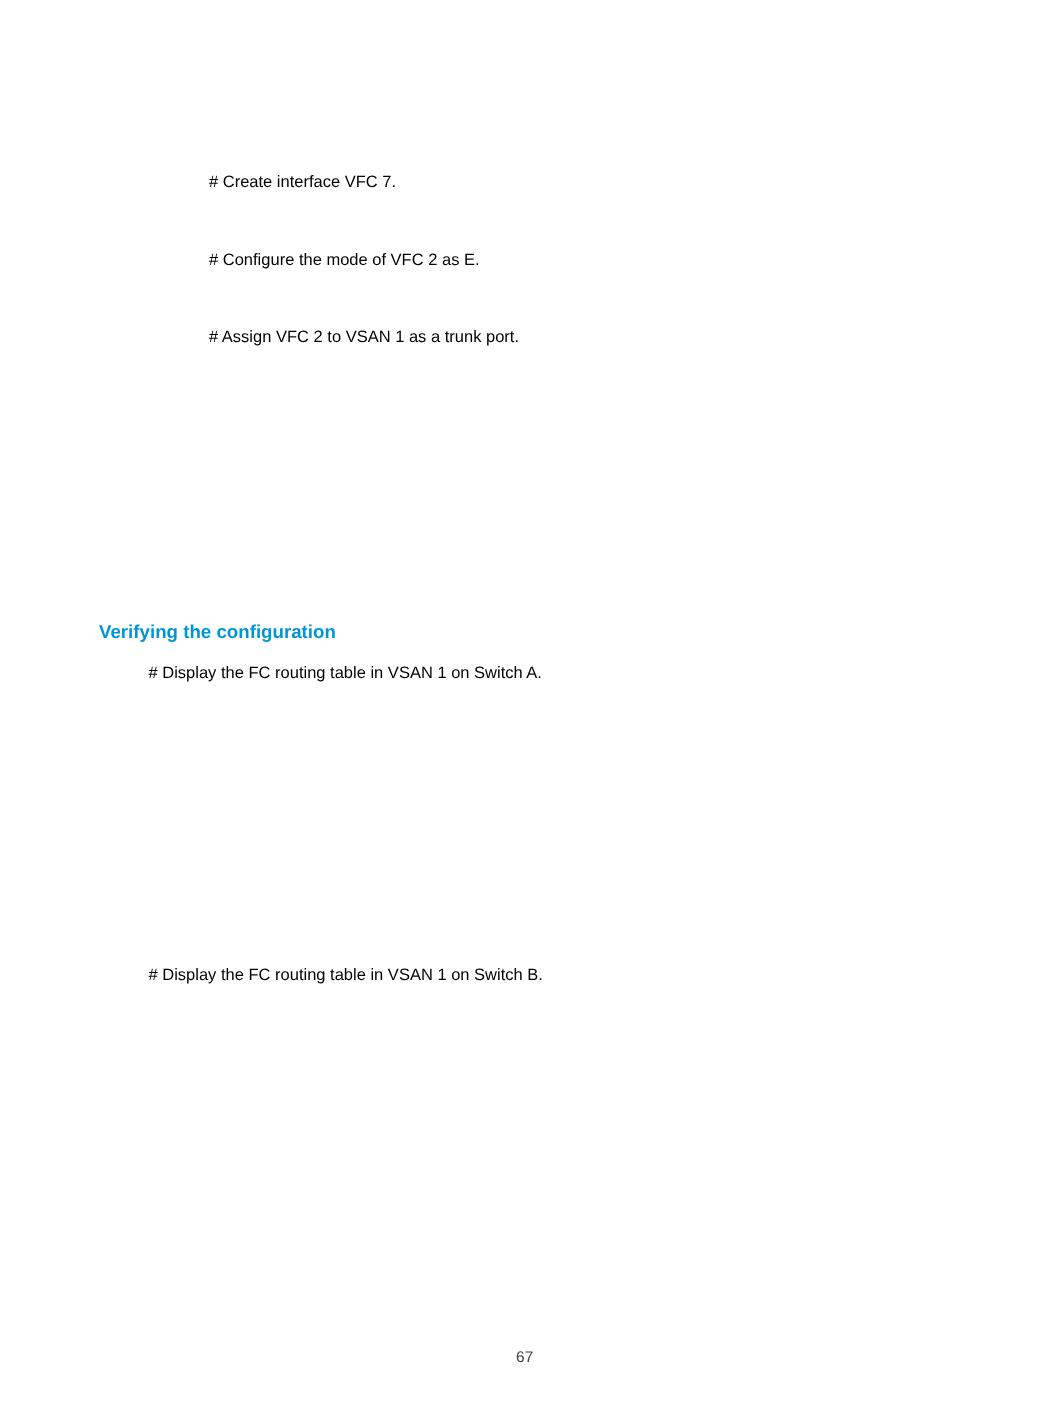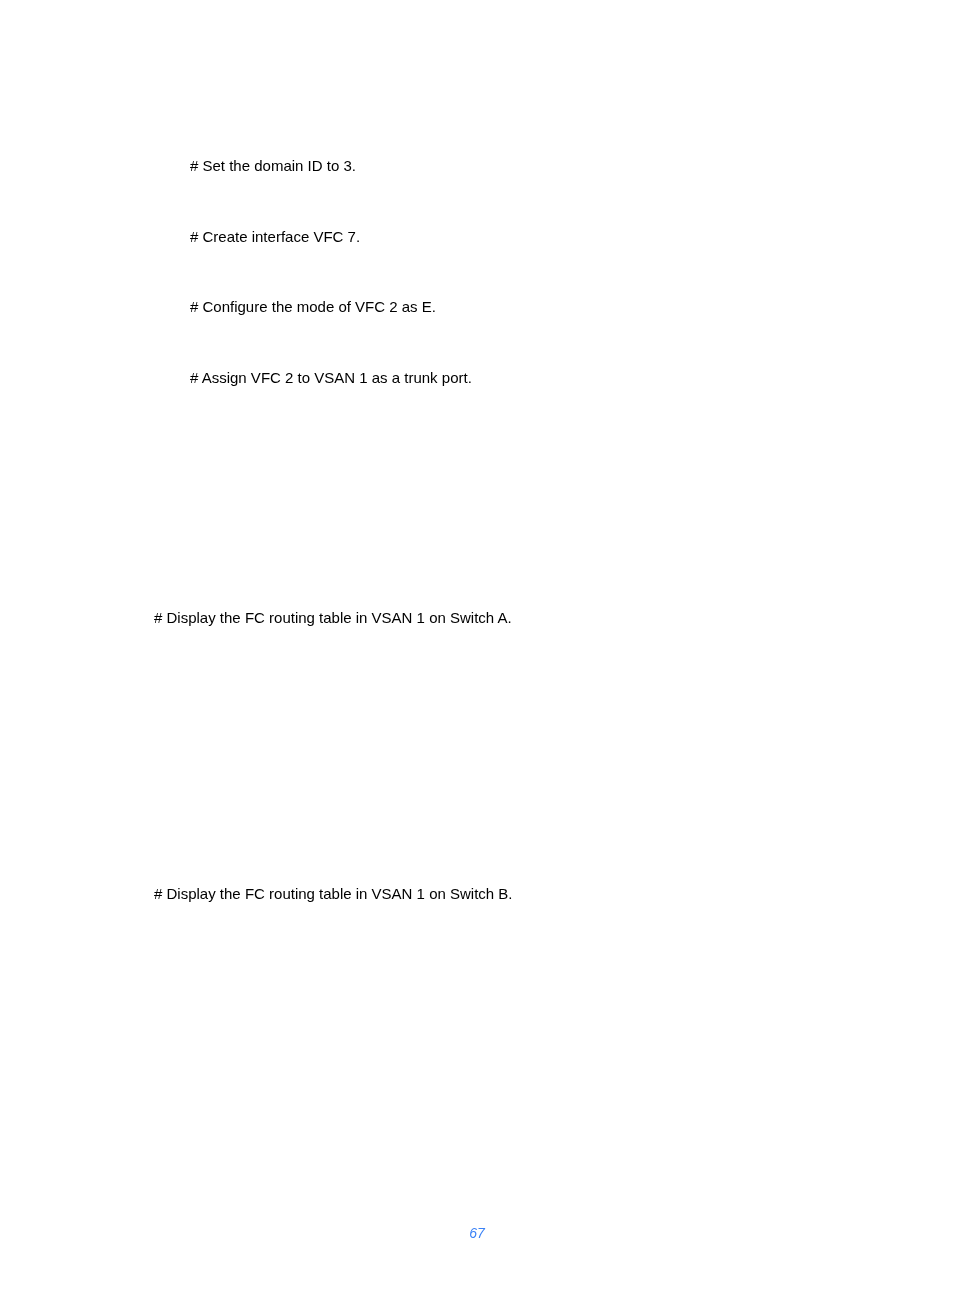--- a/index.html
+++ b/index.html
@@ -22,70 +22,69 @@
       font-size: 15px;
       color: #000;
       margin-bottom: 48px;
       line-height: 1.5;
       font-weight: 300;
     }
     .indented {
       margin-left: 100px;
     }
     .indented-less {
-      margin-left: 64px;
+      margin-left: 45px;
     }
     .section-heading {
       color: #0096d6;
       font-size: 17px;
       font-weight: bold;
       margin-bottom: 16px;
       margin-top: 28px;
     }
     .page-number {
       position: absolute;
       bottom: 55px;
       left: 0;
       right: 0;
       text-align: center;
       font-size: 14px;
-      color: #3b82f6;
-      font-style: italic;
+      color: #404040;
     }
     .spacer-small {
       height: 20px;
     }
     .spacer-medium {
       height: 50px;
     }
   </style>
 </head>
 <body>
 
 <div class="content">
-  <p class="instruction indented"># Set the domain ID to 3.</p>
 
   <p class="instruction indented"># Create interface VFC 7.</p>
 
   <p class="instruction indented"># Configure the mode of VFC 2 as E.</p>
 
 
   <p class="instruction indented"># Assign VFC 2 to VSAN 1 as a trunk port.</p>
 
   <div class="spacer-small"></div>
 
 
   <div class="spacer-medium"></div>
 
 
   <div class="spacer-medium"></div>
 
 
   <div class="spacer-medium"></div>
 
+  <h2 class="section-heading">Verifying the configuration</h2>
 
   <p class="instruction indented-less"># Display the FC routing table in VSAN 1 on Switch A.</p>
 
   <div style="height: 205px;"></div>
 
   <p class="instruction indented-less"># Display the FC routing table in VSAN 1 on Switch B.</p>
 </div>
 
 <div class="page-number">67</div>
 

